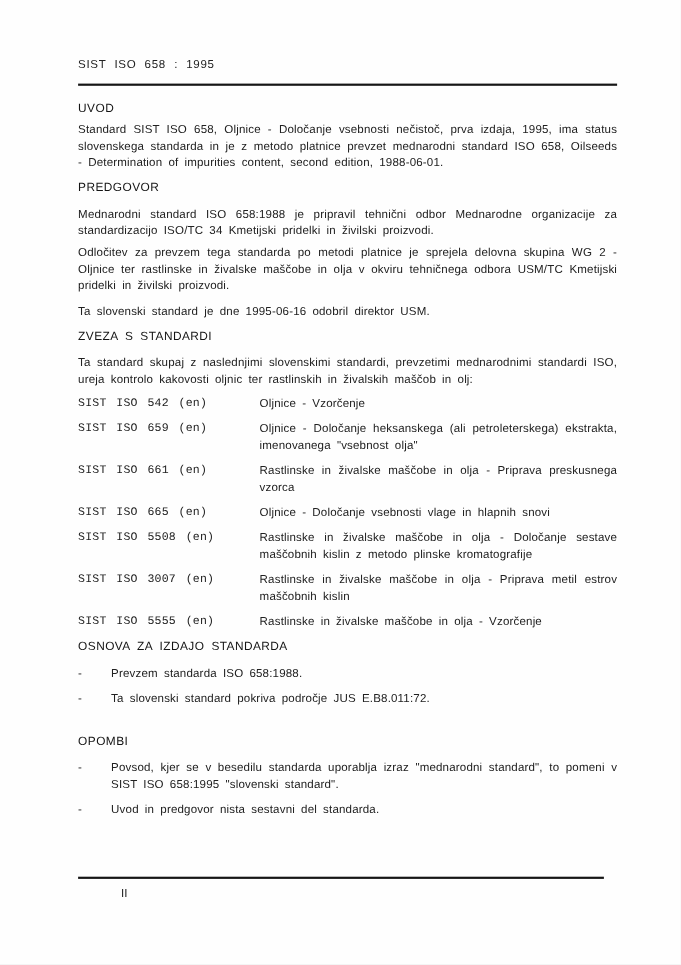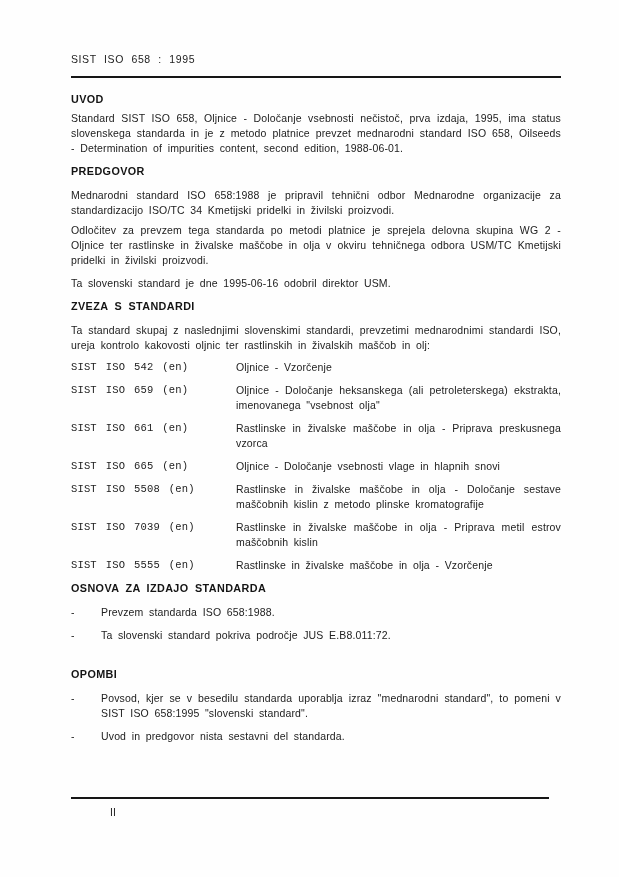--- a/index.html
+++ b/index.html
@@ -25,21 +25,21 @@
   }
   .rule {
     height: 2px;
     background: #161616;
     border: none;
   }
   .header-rule { margin-top: 10px; }
   h2.sec-title {
     font-size: 10.8px;
     line-height: 15px;
-    font-weight: bold;
+    font-weight: normal;
     letter-spacing: 0.4px;
     word-spacing: 3px;
     color: #141414;
   }
   .t-uvod      { margin-top: 14px; }
   .t-predgovor { margin-top: 8px; }
   .t-zveza     { margin-top: 8px; }
   .t-osnova    { margin-top: 4px; }
   .t-opombi    { margin-top: 24px; }
   p.body-par {
@@ -143,21 +143,21 @@
       </div>
       <div class="std-row">
         <span class="std-code">SIST ISO 665 (en)</span>
         <span class="std-desc">Oljnice - Določanje vsebnosti vlage in hlapnih snovi</span>
       </div>
       <div class="std-row">
         <span class="std-code">SIST ISO 5508 (en)</span>
         <span class="std-desc">Rastlinske in živalske maščobe in olja - Določanje sestave maščobnih kislin z metodo plinske kromatografije</span>
       </div>
       <div class="std-row">
-        <span class="std-code">SIST ISO 7039 (en)</span>
+        <span class="std-code">SIST ISO 3007 (en)</span>
         <span class="std-desc">Rastlinske in živalske maščobe in olja - Priprava metil estrov maščobnih kislin</span>
       </div>
       <div class="std-row">
         <span class="std-code">SIST ISO 5555 (en)</span>
         <span class="std-desc">Rastlinske in živalske maščobe in olja - Vzorčenje</span>
       </div>
     </div>
 
     <h2 class="sec-title t-osnova">OSNOVA ZA IZDAJO STANDARDA</h2>
     <div class="dash-item di-a">

